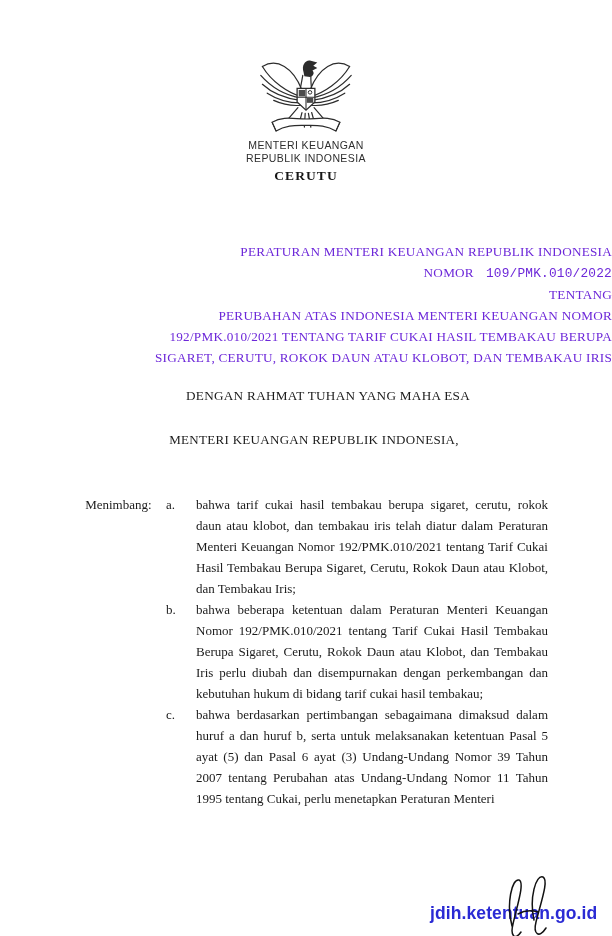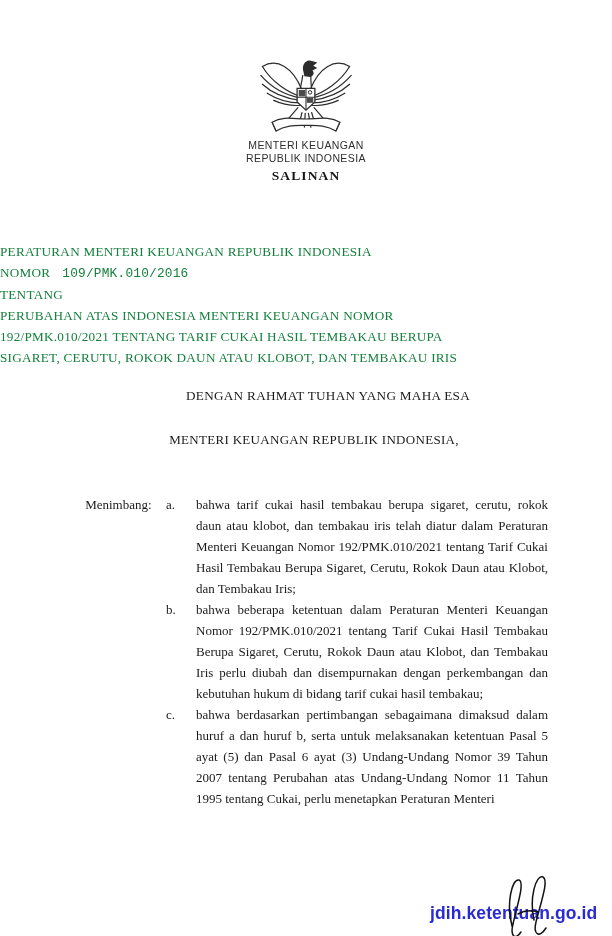--- a/index.html
+++ b/index.html
@@ -27,23 +27,23 @@
   }
   .salinan {
     position:absolute; top:156px; left:0; width:100%;
     text-align:center;
     font-weight:bold; font-size:13.5px; letter-spacing:1.1px;
     color:#171717;
   }
   
   .title-block {
     position:absolute; top:229px; left:0; width:100%;
-    text-align:left;
+    text-align:right;
     font-size:13.2px; line-height:21px; letter-spacing:0.25px;
-    color:#15803d;
+    color:#6d28d9;
   }
   .nomor-value {
     font-family:"Liberation Mono", monospace;
     font-size:12.8px; margin-left:12px; letter-spacing:0.2px;
   }
   .invocation {
     position:absolute; top:376px; left:0; width:100%;
     text-align:center; font-size:13.2px; letter-spacing:0.3px;padding-left:44px;
   }
   .authority {
@@ -118,26 +118,26 @@
       <path d="M18 82 C32 74 45 78 60 78 C75 78 88 74 102 82 L97 93 C85 85 72 86 60 86 C48 86 35 85 23 93 Z" fill="#ffffff" stroke="#2c2c2c" stroke-width="1.5"></path>
       <path d="M18 82 L23 93 M102 82 L97 93" stroke="#2c2c2c" stroke-width="1.2"></path>
     </svg>
   </div>
 
   <div class="ministry">
     <div>MENTERI KEUANGAN</div>
     <div>REPUBLIK INDONESIA</div>
   </div>
 
-  <div class="salinan">SALINAN</div>
+  <div class="salinan">CERUTU</div>
 
   <div class="title-block">
     <div>PERATURAN MENTERI KEUANGAN REPUBLIK INDONESIA</div>
     <div>
-      <span>NOMOR</span><span class="nomor-value">109/PMK.010/2016</span>
+      <span>NOMOR</span><span class="nomor-value">109/PMK.010/2022</span>
     </div>
     <div>TENTANG</div>
     <div>PERUBAHAN ATAS INDONESIA MENTERI KEUANGAN NOMOR</div>
     <div>192/PMK.010/2021 TENTANG TARIF CUKAI HASIL TEMBAKAU BERUPA</div>
     <div>SIGARET, CERUTU, ROKOK DAUN ATAU KLOBOT, DAN TEMBAKAU IRIS</div>
   </div>
 
   <div class="invocation">DENGAN RAHMAT TUHAN YANG MAHA ESA</div>
 
   <div class="authority">MENTERI KEUANGAN REPUBLIK INDONESIA,</div>

